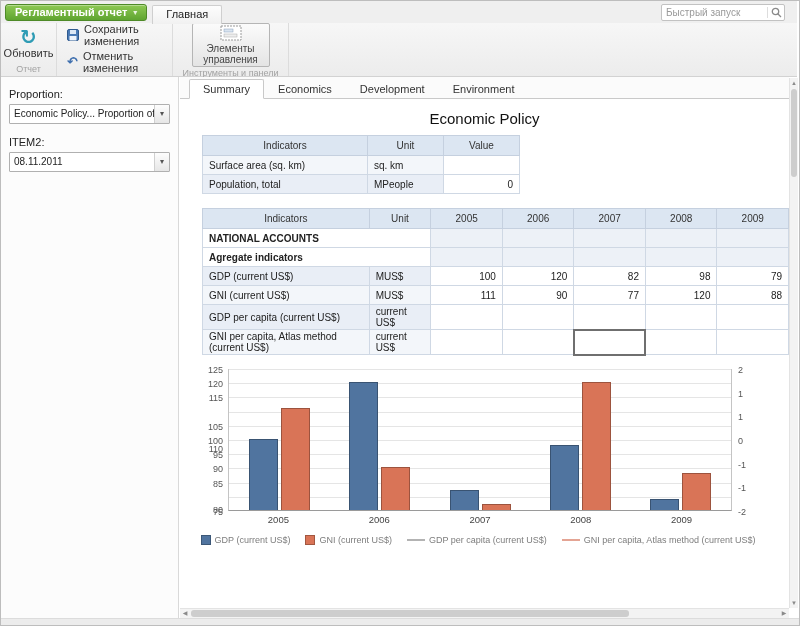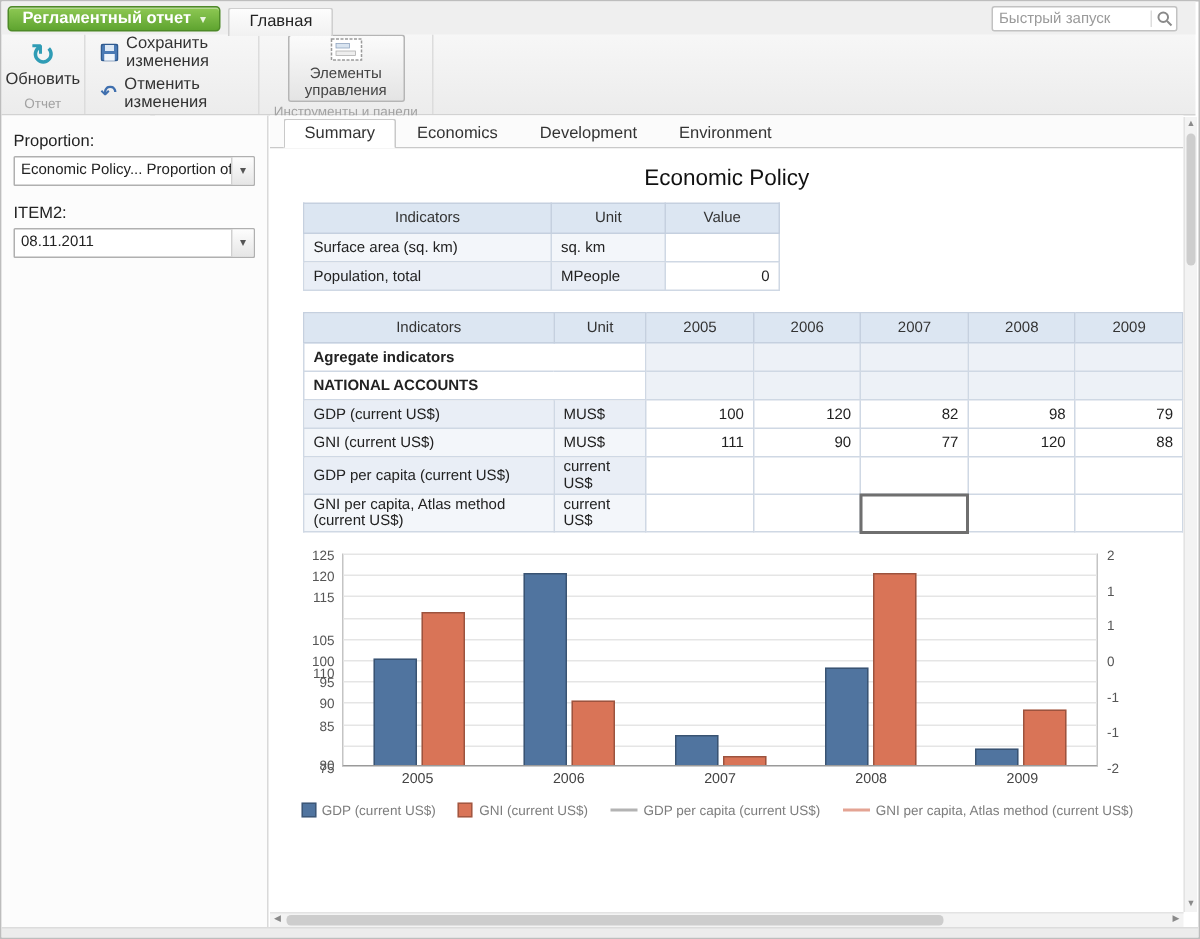--- a/index.html
+++ b/index.html
@@ -234,29 +234,29 @@
               <th>Unit</th>
               <th>2005</th>
               <th>2006</th>
               <th>2007</th>
               <th>2008</th>
               <th>2009</th>
             </tr>
           </thead>
         <tbody id="t2body">
             <tr>
+              <td class="sec" colspan="2">NATIONAL ACCOUNTS</td>
+              <td class="secv"></td>
+              <td class="secv"></td>
+              <td class="secv"></td>
+              <td class="secv"></td>
+              <td class="secv"></td>
+            </tr>
+            <tr>
               <td class="sec" colspan="2">Agregate indicators</td>
-              <td class="secv"></td>
-              <td class="secv"></td>
-              <td class="secv"></td>
-              <td class="secv"></td>
-              <td class="secv"></td>
-            </tr>
-            <tr>
-              <td class="sec" colspan="2">NATIONAL ACCOUNTS</td>
               <td class="secv"></td>
               <td class="secv"></td>
               <td class="secv"></td>
               <td class="secv"></td>
               <td class="secv"></td>
             </tr>
             <tr>
               <td class="lbl">GDP (current US$)</td>
               <td class="lbl">MUS$</td>
               <td class="val">100</td>

